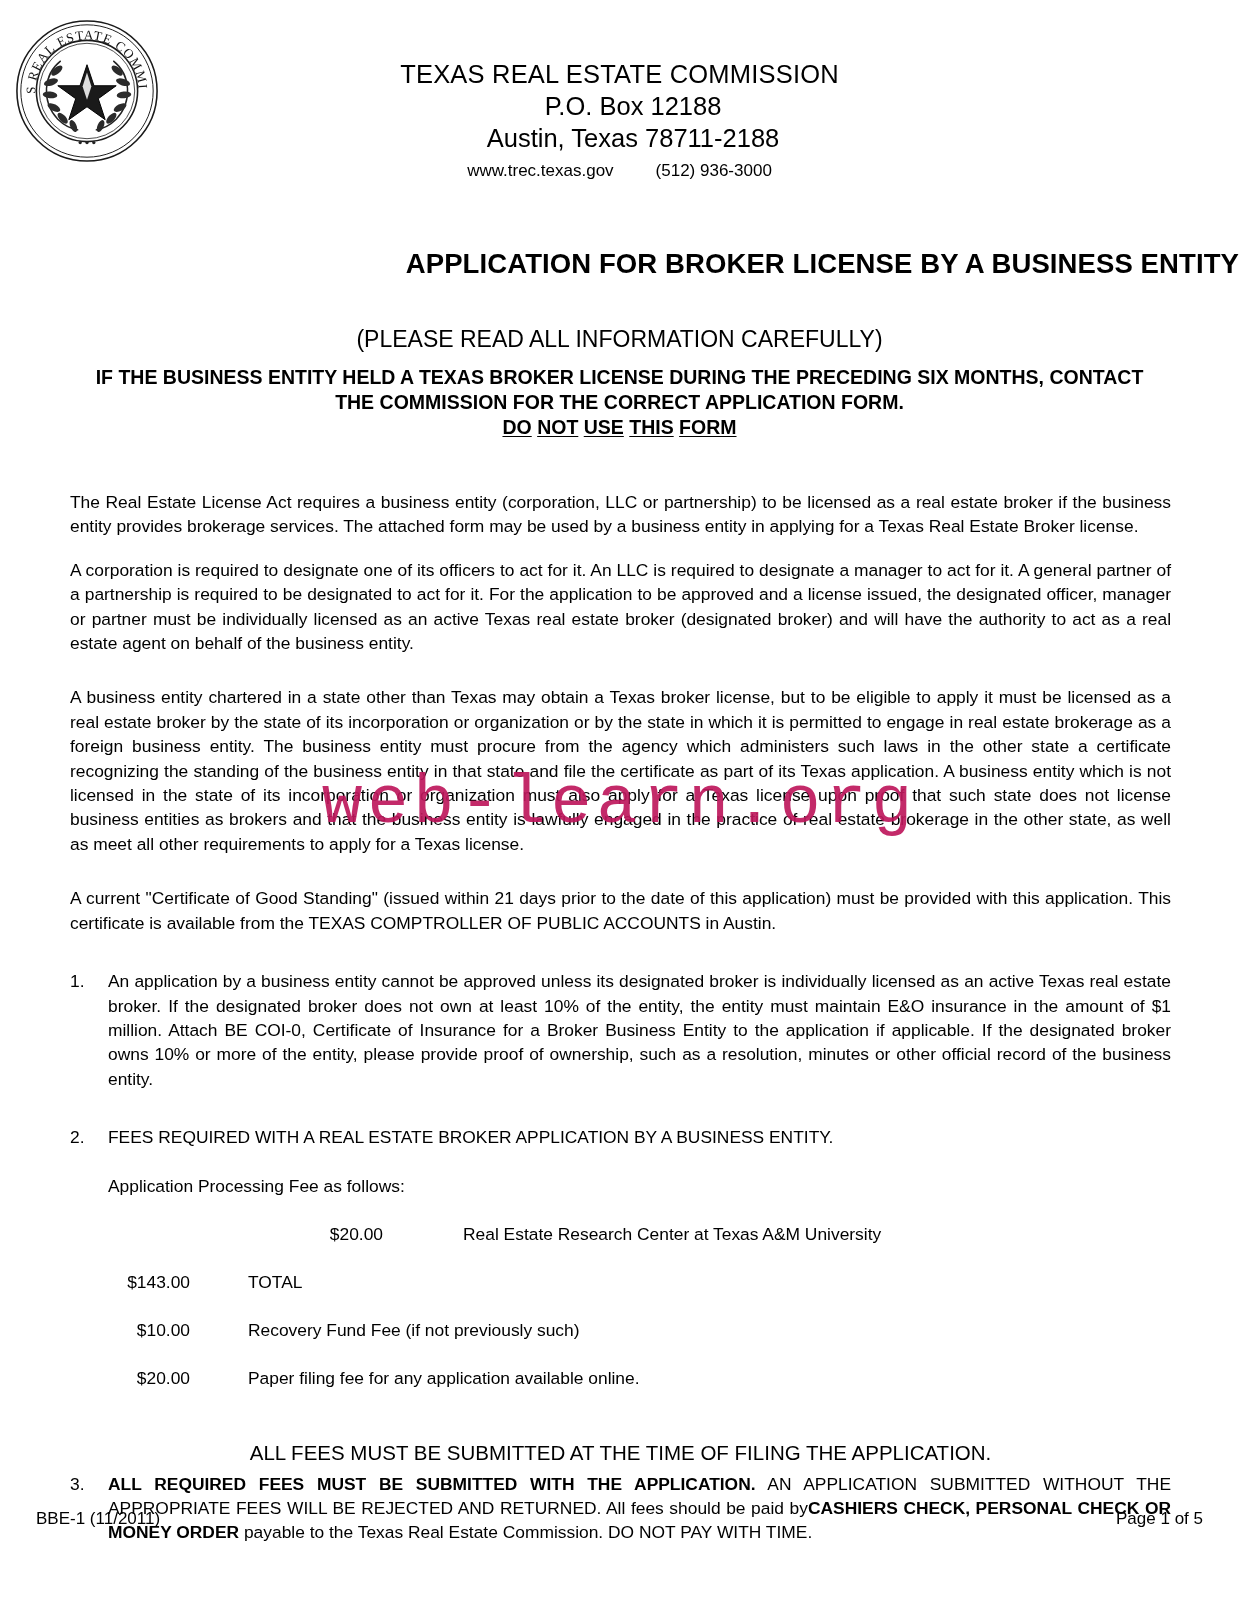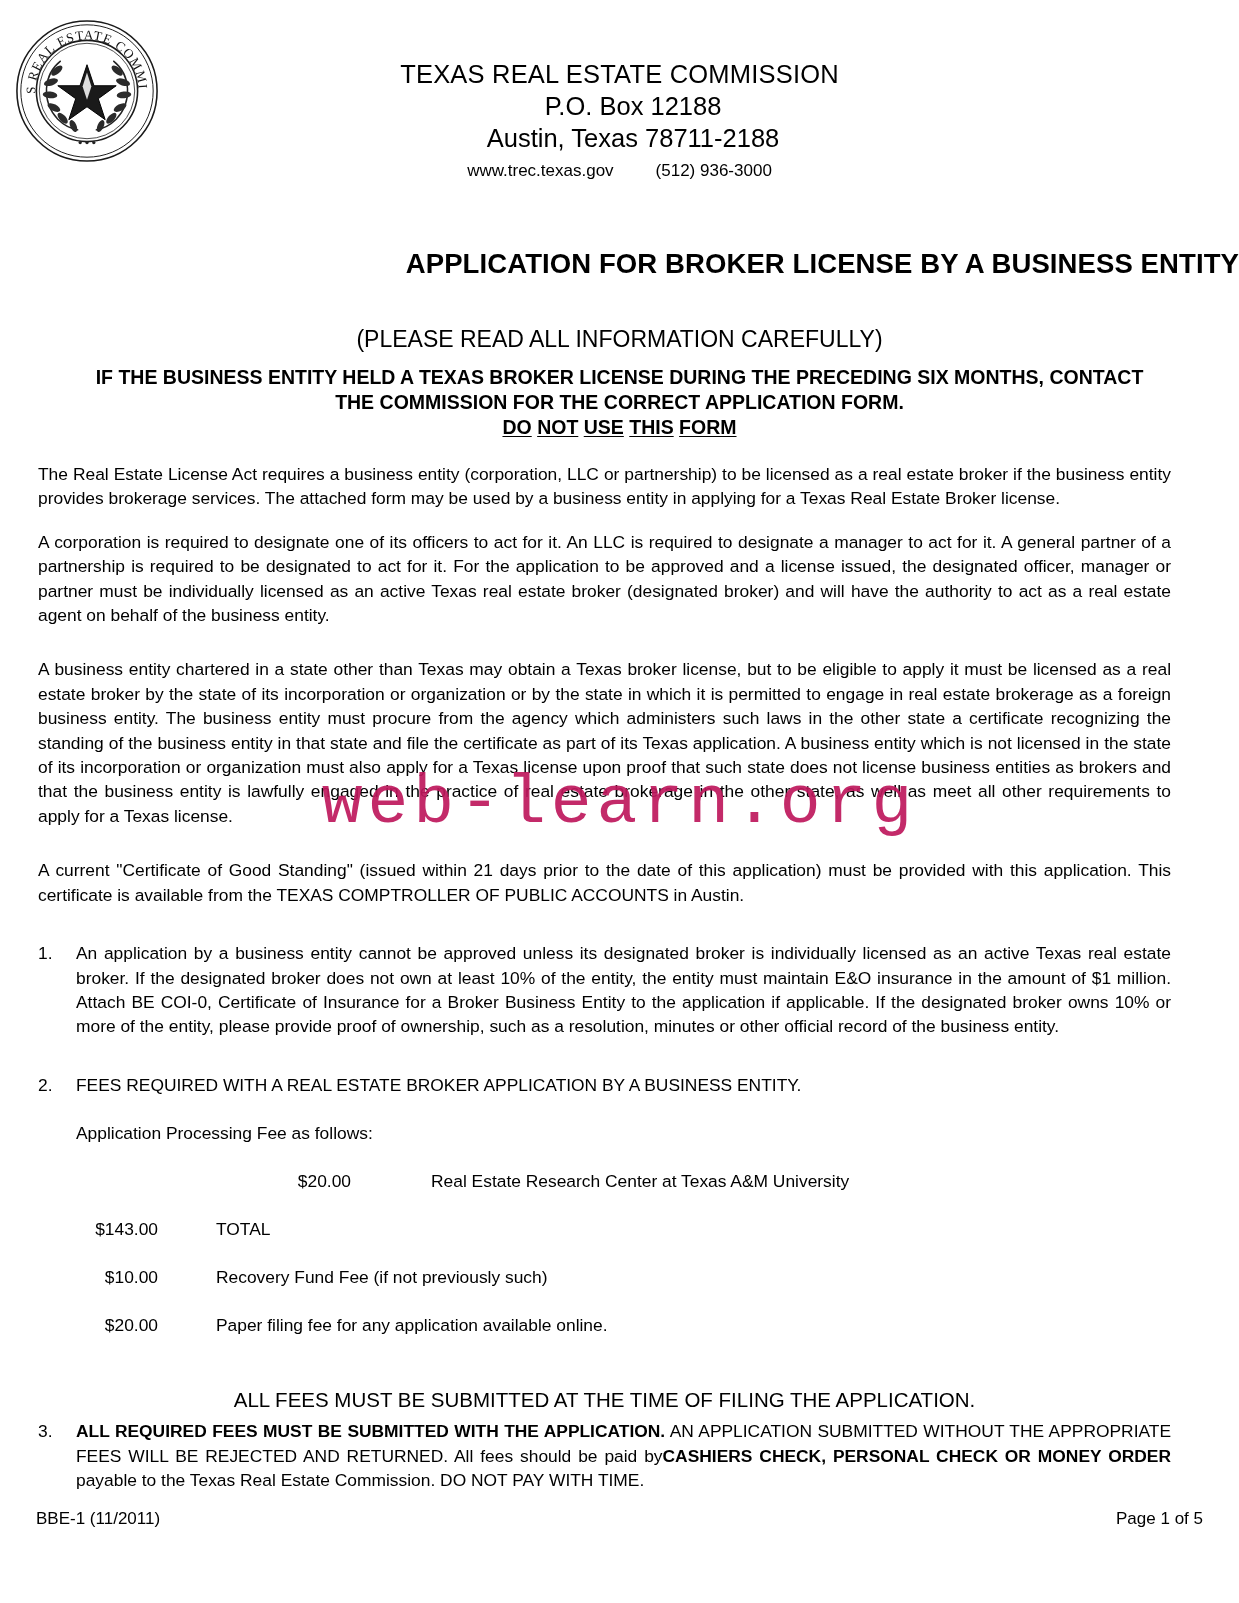--- a/index.html
+++ b/index.html
@@ -83,22 +83,22 @@
   .warning .donotuse {
     display: inline-block;
   }
   .warning .donotuse span {
     text-decoration: underline;
     text-underline-offset: 2px;
   }
 
   
   .body-wrap {
-    margin-top: 22px;
-    padding: 0 68px 0 38px;
+    margin-top: 50px;
+    padding: 0 68px 0 70px;
     position: relative;
   }
   p.para {
     margin: 0 0 19px 0;
     font-size: 17.4px;
     line-height: 24.4px;
     text-align: justify;
   }
   p.para.gap {
     margin-bottom: 30px;

